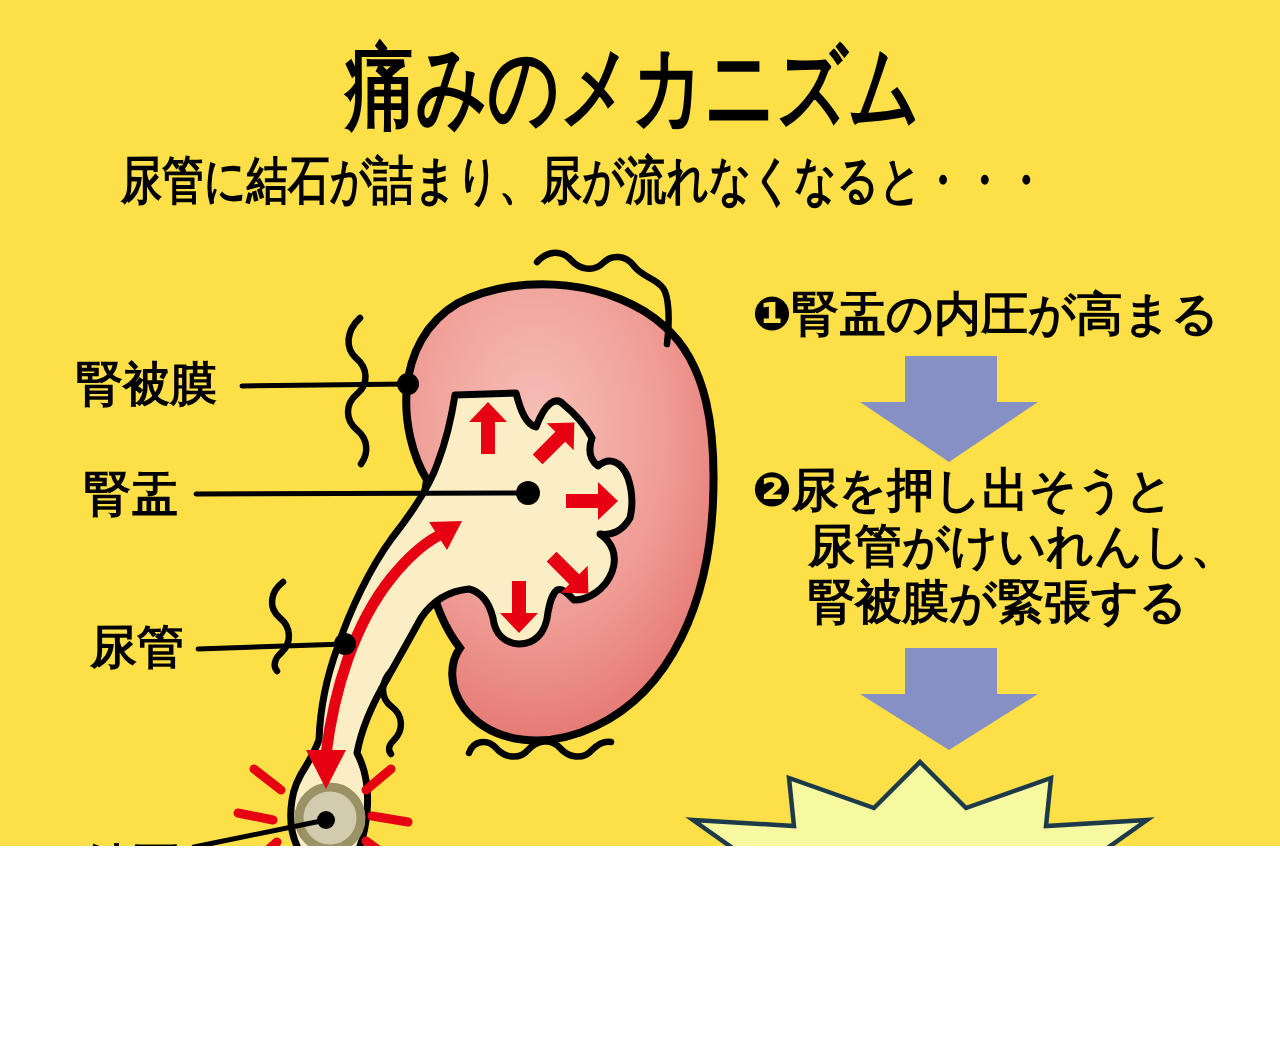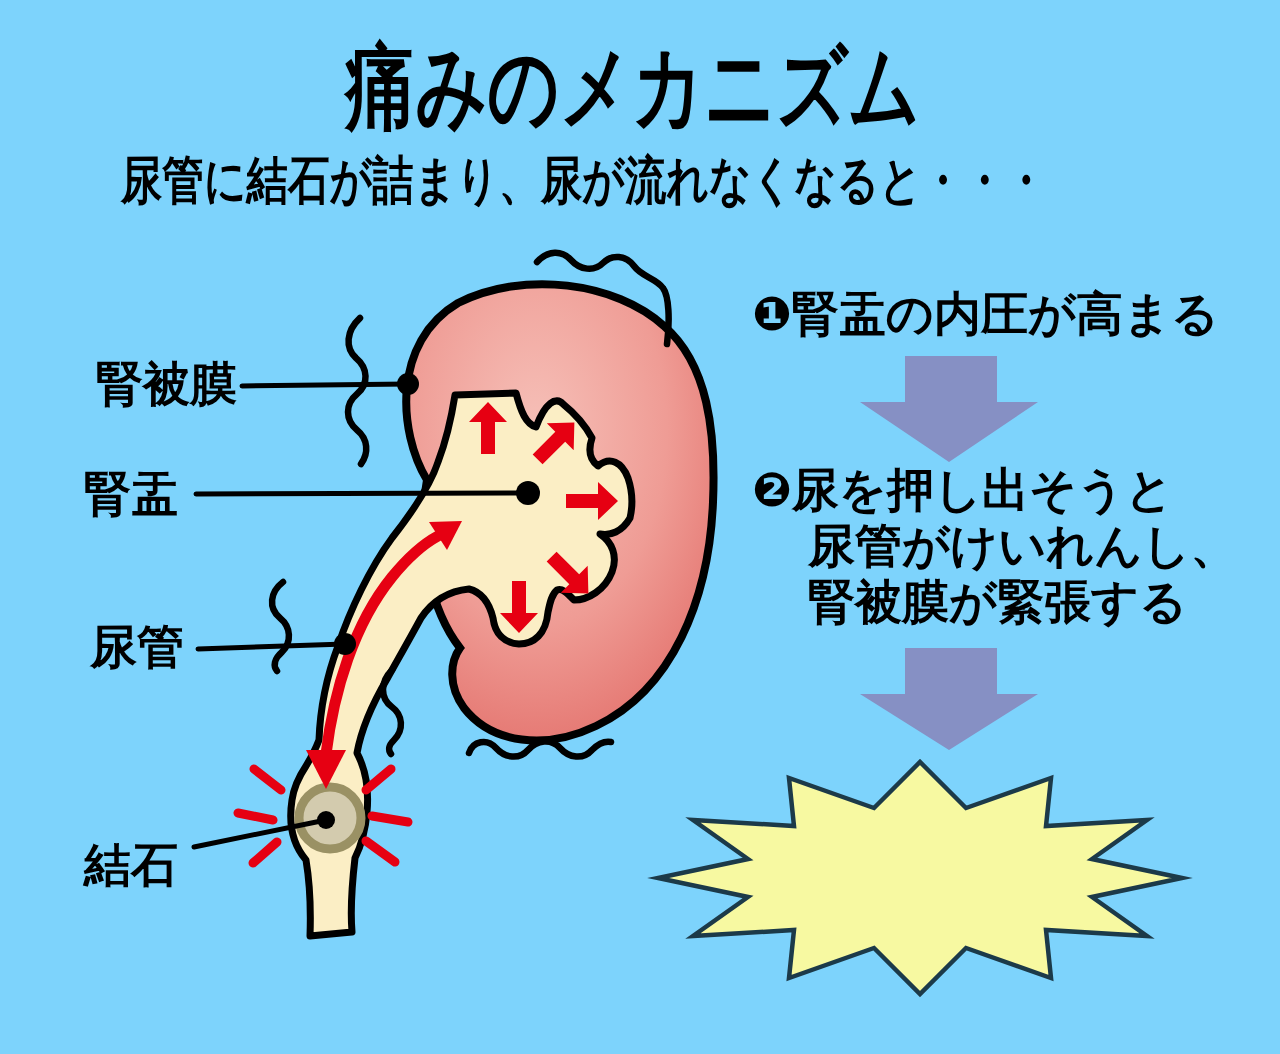--- a/index.html
+++ b/index.html
@@ -1,29 +1,29 @@
 <!DOCTYPE html>
 <html style="--kidney-inner: #f6c0b8; --kidney-mid: #ef9c95; --kidney-outer: #e26d68; --pelvis-fill: #fbeec5; --stone-fill: #d3cbae; --stone-ring: #9a9164; --alert-red: #e60012; --flow-arrow: #8690c4; --burst-fill: #f7f9a1; --burst-border: #1c3a49; --outline: #000000;"><head>
 <meta charset="utf-8">
 <style>
   html,body{margin:0;padding:0;background:#ffffff;}
   body{font-family:"Liberation Sans","DejaVu Sans",sans-serif;}
-  #slide{position:relative;width:1280px;height:1054px;background:#7dd3fc;overflow:hidden;}
+  #slide{position:relative;width:1280px;height:846px;background:#fde047;overflow:hidden;}
 
   .abs{position:absolute;}
   .jp{font-weight:bold;color:#000;white-space:nowrap;}
 
   .title-wrap{left:-15px;right:0;top:40px;display:flex;justify-content:center;}
   .title-wrap .txt{font-size:94px;line-height:1.0;transform:scaleX(0.75);transform-origin:50% 50%;}
 
   .subtitle-wrap{left:5px;right:0;top:152px;display:flex;justify-content:flex-start;}
   .subtitle-wrap .txt{font-size:52px;line-height:1.1;transform:scaleX(0.80);transform-origin:50% 50%;}
 
   .anat-label{font-size:47px;line-height:52px;}
-  .label-capsule{left:96px;top:358px;}
+  .label-capsule{left:76px;top:358px;}
   .label-pelvis{left:84px;top:468px;}
   .label-ureter{left:84px;top:621px;margin-left:6px;}
   .label-stone{left:84px;top:819px;margin-top:20px;}
 
   .step{font-size:47px;line-height:56px;}
   .step1{left:752px;top:286px;}
   .step2{left:752px;top:462px;}
   .step2 .indent{padding-left:56px;}
 
   .burst-label{left:660px;top:848px;width:524px;text-align:center;font-size:56px;line-height:62px;}

